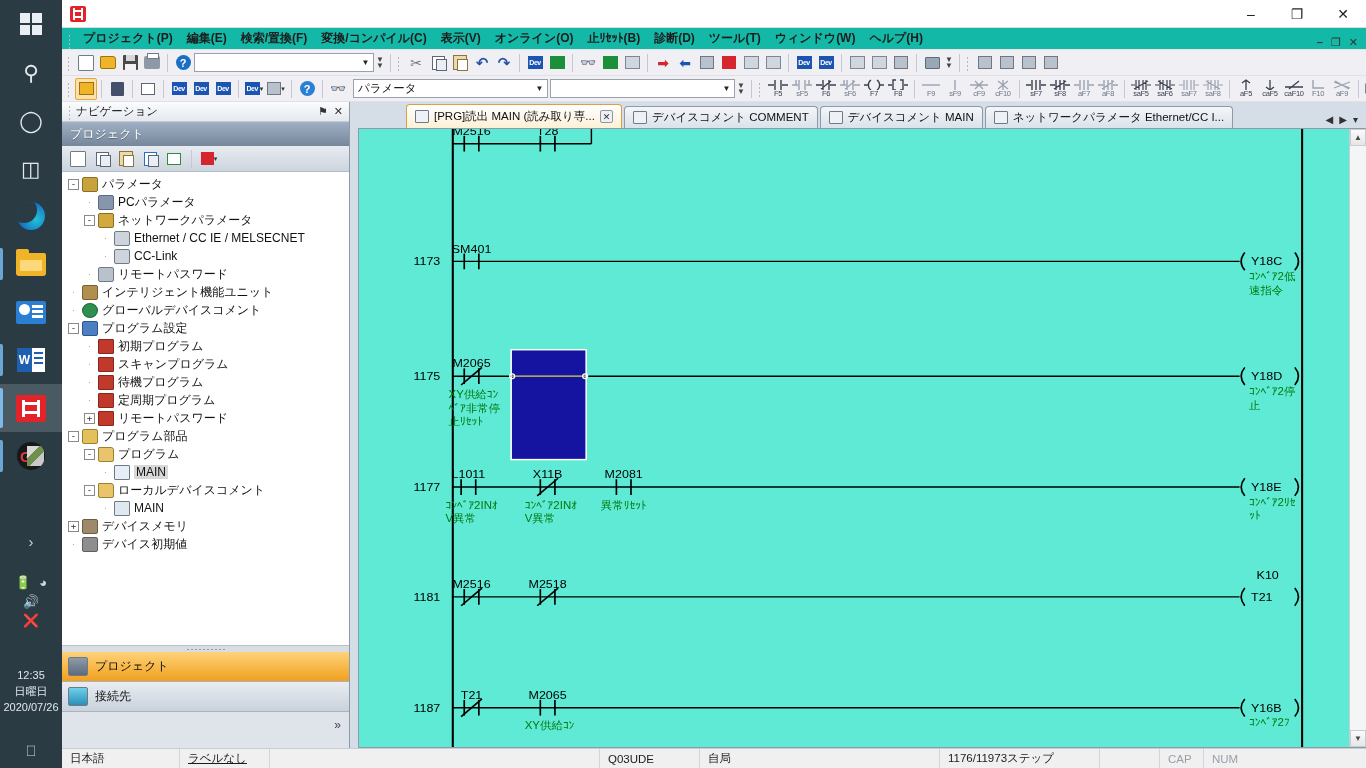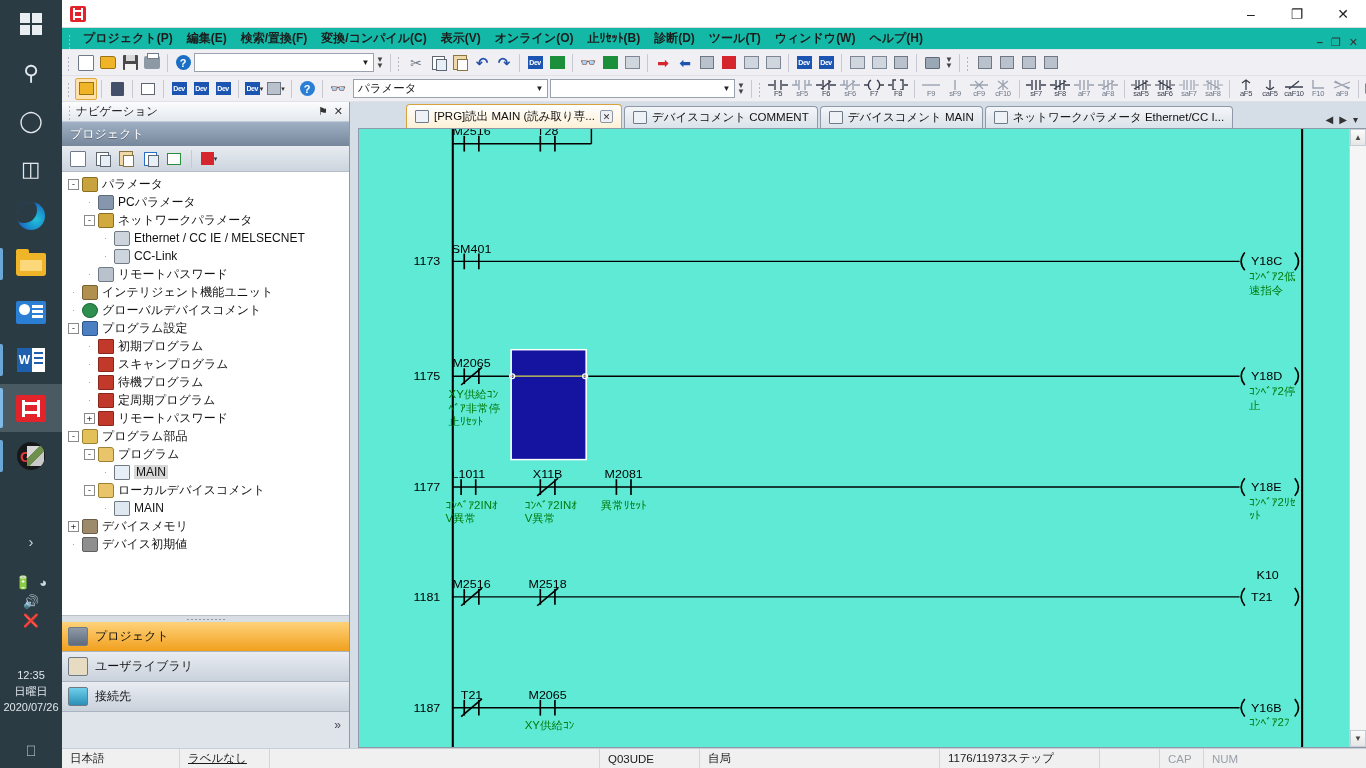--- a/index.html
+++ b/index.html
@@ -867,24 +867,20 @@
               <span class="">デバイス初期値</span>
             </div>
           </div>
         <div id="nav-splitter">
             <i></i>
           </div>
         <div id="nav-buttons">
             <div class="nav-btn sel">
               <span class="nbi nbi-proj"></span>
               <span>プロジェクト</span>
-            </div>
-            <div class="nav-btn">
-              <span class="nbi nbi-lib"></span>
-              <span>ユーザライブラリ</span>
             </div>
             <div class="nav-btn">
               <span class="nbi nbi-conn"></span>
               <span>接続先</span>
             </div>
           </div>
         <div id="nav-rest">
           <span class="chev">»</span>
         </div>
       </div>

